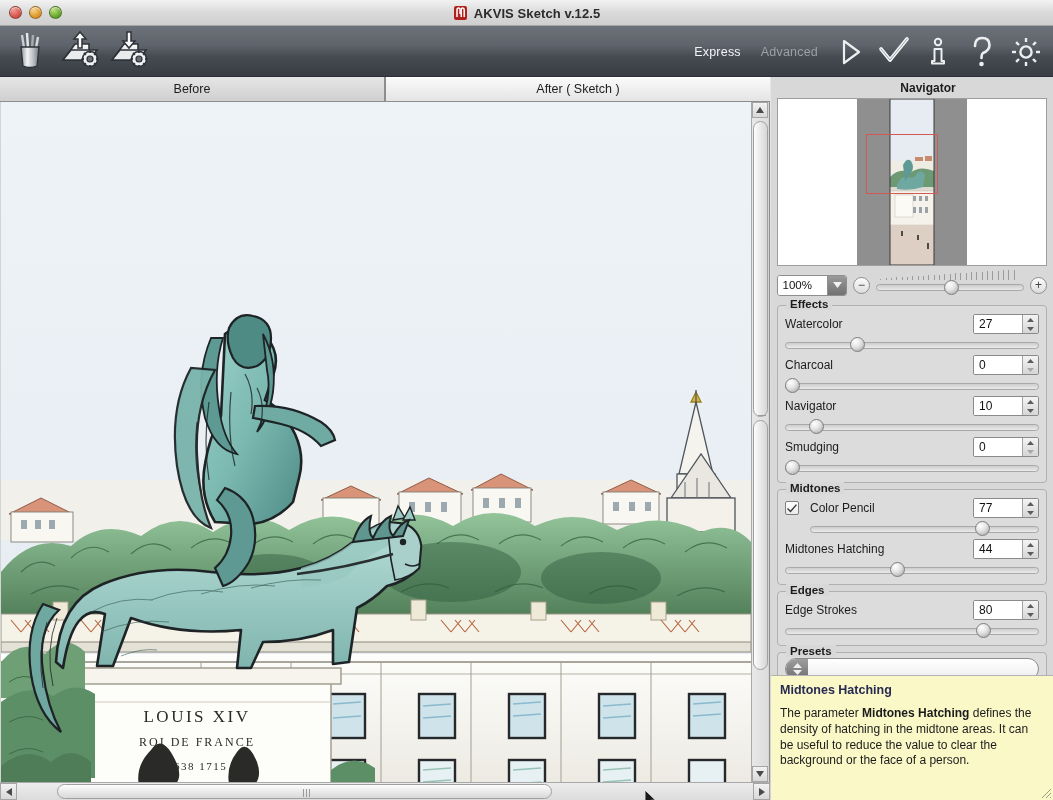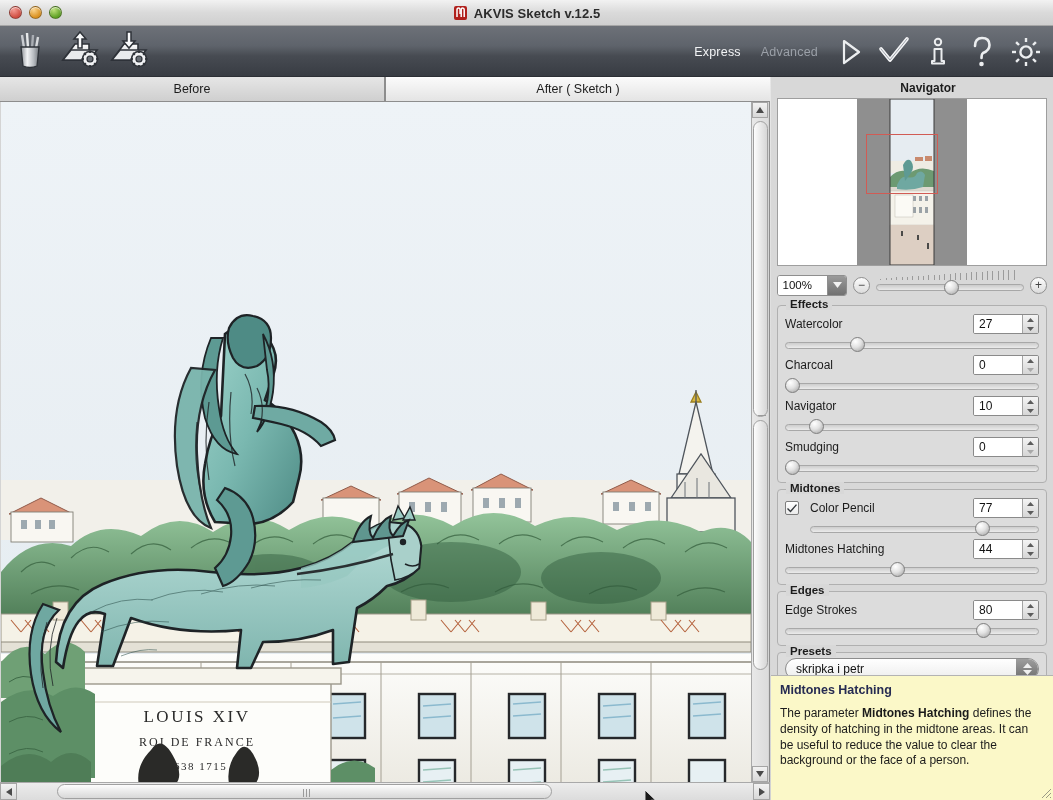--- a/index.html
+++ b/index.html
@@ -1043,21 +1043,20 @@
       </div>
       <div class="slider-row">
         <div class="s-track"></div>
         <div class="knob" style="top: 1px; left: 191.2px;"></div>
       </div>
     </div>
 
     <div class="group">
       <div class="group-title">Presets</div>
       <div id="preset-select">
-        <div id="preset-name">skripka i petr</div>
         <div id="preset-arrows">
           <svg width="9" height="5" viewBox="0 0 9 5">
               <polygon points="4.5,0 9,5 0,5" fill="#f0f0f0"></polygon>
             </svg>
           <svg width="9" height="5" viewBox="0 0 9 5">
               <polygon points="0,0 9,0 4.5,5" fill="#f0f0f0"></polygon>
             </svg>
         </div>
       </div>
       <div id="preset-btns">

